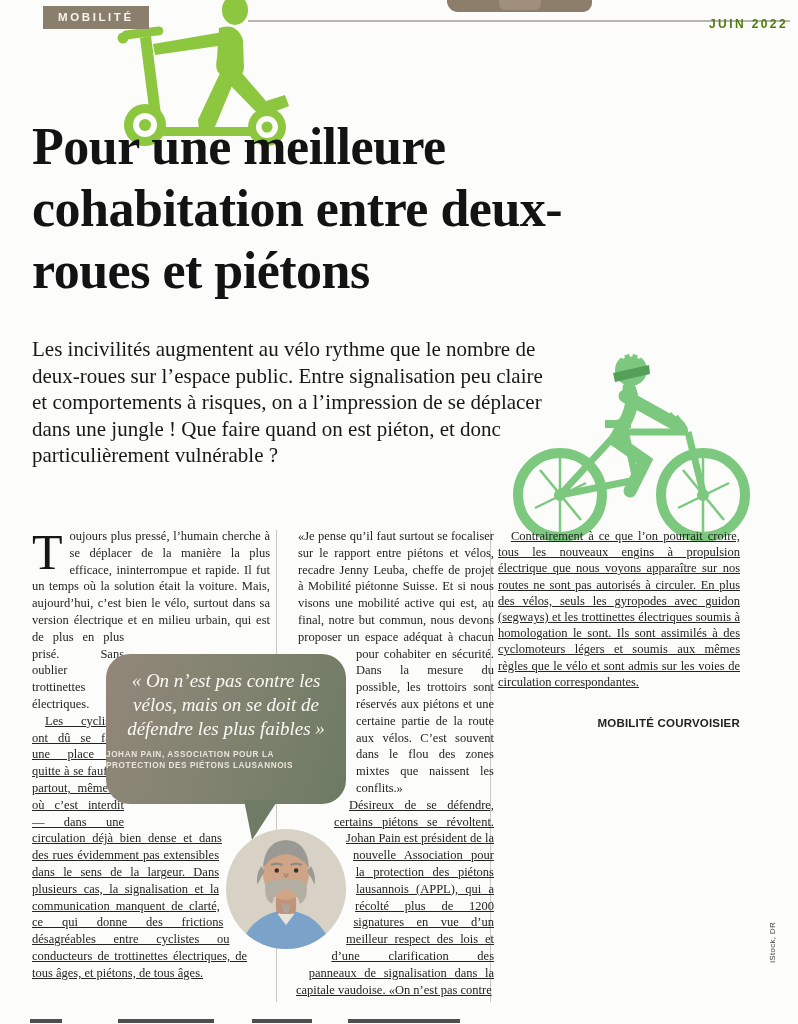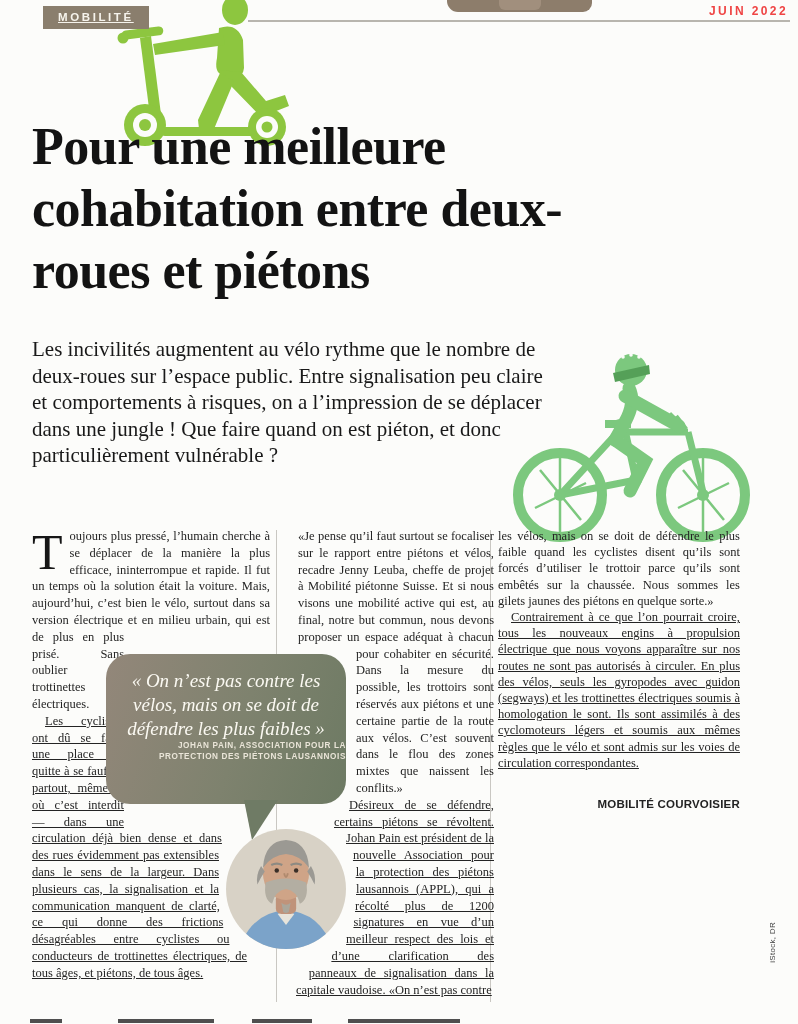--- a/index.html
+++ b/index.html
@@ -1,22 +1,22 @@
 <!DOCTYPE html>
 <html lang="fr"><head>
 <meta charset="utf-8">
 <style>
   html,body{margin:0;padding:0;background:#ffffff;}
   .page{position:relative;width:798px;height:1024px;background:#fcfcfa;overflow:hidden;
         font-family:"Liberation Serif",serif;}
   
   .top-rule{position:absolute;left:248px;top:20px;width:542px;height:1.5px;background:#b8b5ae;z-index:1;}
   .section-tag{position:absolute;left:43px;top:6px;padding:6px 15px 5px;background:#8a7e6d;
-        color:#f6f3ec;font:700 11.5px/1 "Liberation Sans",sans-serif;letter-spacing:2.6px;z-index:3;text-decoration:underline;}
-  .issue-date{position:absolute;top:5px;right:10px;color:#ef4444;
+        color:#f6f3ec;font:700 11.5px/1 "Liberation Sans",sans-serif;letter-spacing:2.6px;z-index:3;}
+  .issue-date{position:absolute;top:18px;right:10px;color:#4d7c0f;
         font:700 12px/1 "Liberation Sans",sans-serif;letter-spacing:2.4px;z-index:3;}
   .scan-blob{position:absolute;left:447px;top:0;width:145px;height:12px;background:#8d7d6b;
         border-radius:0 0 9px 11px;z-index:2;}
   .scan-blob:after{content:"";position:absolute;left:52px;top:0;width:42px;height:10px;
         background:#a18f7d;border-radius:0 0 6px 6px;}
   
   .scooter-illo{position:absolute;left:115px;top:-2px;width:200px;height:150px;z-index:2;}
   .cyclist-illo{position:absolute;left:503px;top:340px;width:265px;height:208px;z-index:2;}
   
   .headline{position:absolute;left:32px;top:116px;width:630px;margin:0;color:#131313;
@@ -39,21 +39,21 @@
   .c2spacer{float:left;width:74px;height:450px;
         shape-outside:polygon(2px 0,2px 126px,60px 126px,60px 260px,20px 268px,40px 282px,30px 300px,45px 310px,56px 330px,60px 355px,58px 385px,48px 408px,30px 425px,8px 440px,0 445px,0 0);}
   .subhead{margin:9px 0 4px;color:#111;font:700 13px/16px "Liberation Sans",sans-serif;text-align:left;}
   .byline{margin-top:26px;text-align:right;color:#222;
         font:700 11.5px/14px "Liberation Sans",sans-serif;letter-spacing:0.2px;}
   
   .bubble{position:absolute;left:106px;top:654px;width:240px;height:150px;border-radius:24px;
         background:linear-gradient(108deg,#93877a 0%,#7e826e 55%,#6d7a63 100%);z-index:5;}
   .bubble .quote{margin:15px 8px 0;color:#fbf9f2;text-align:center;white-space:pre-line;
         font:italic 400 19px/24px "Liberation Serif",serif;}
-  .bubble .attribution{margin-top:0;color:#eae5d8;text-align:right;white-space:pre-line;
+  .bubble .attribution{margin-top:9px;color:#eae5d8;text-align:left;white-space:pre-line;
         font:700 8.2px/10.5px "Liberation Sans",sans-serif;letter-spacing:0.6px;}
   .bubble .tail{position:absolute;left:138px;bottom:-36px;width:0;height:0;
         border-top:40px solid #6f7b65;border-left:8px solid transparent;border-right:26px solid transparent;}
   
   .portrait{position:absolute;left:226px;top:829px;width:120px;height:120px;border-radius:50%;
         overflow:hidden;z-index:6;}
   
   .photo-credit{position:absolute;left:768px;top:922px;color:#444;writing-mode:vertical-rl;
         transform:rotate(180deg);font:400 8px/10px "Liberation Sans",sans-serif;letter-spacing:0.3px;z-index:2;}
   .edge-mark{position:absolute;top:1019px;height:4px;background:#4f4f4f;z-index:2;}
@@ -132,21 +132,20 @@
     <p class="ind">Les cyclistes ont dû se faire une place — quitte à se faufiler partout, même là où c’est interdit — dans une circulation déjà bien dense et dans des rues évidemment pas extensibles dans le sens de la largeur. Dans plusieurs cas, la signalisation et la communication manquent de clarté, ce qui donne des frictions désagréables entre cyclistes ou conducteurs de trottinettes électriques, de tous âges, et piétons, de tous âges.</p>
   </div>
 
   <div class="col col2">
     <span class="c2spacer"></span>
     <p>«Je pense qu’il faut surtout se focaliser sur le rapport entre piétons et vélos, recadre Jenny Leuba, cheffe de projet à Mobilité piétonne Suisse. Et si nous visons une mobilité active qui est, au final, notre but commun, nous devons proposer un espace adéquat à chacun pour cohabiter en sécurité. Dans la mesure du possible, les trottoirs sont réservés aux piétons et une certaine partie de la route aux vélos. C’est souvent dans le flou des zones mixtes que naissent les conflits.»</p>
     <p class="ind">Désireux de se défendre, certains piétons se révoltent. Johan Pain est président de la nouvelle Association pour la protection des piétons lausannois (APPL), qui a récolté plus de 1200 signatures en vue d’un meilleur respect des lois et d’une clarification des panneaux de signalisation dans la capitale vaudoise. «On n’est pas contre</p>
   </div>
 
   <div class="col col3">
-    <p>les vélos, mais on se doit de défendre le plus faible quand les cyclistes disent qu’ils sont forcés d’utiliser le trottoir parce qu’ils sont embêtés sur la chaussée. Nous sommes les gilets jaunes des piétons en quelque sorte.»</p>
     <p class="ind">Contrairement à ce que l’on pourrait croire, tous les nouveaux engins à propulsion électrique que nous voyons apparaître sur nos routes ne sont pas autorisés à circuler. En plus des vélos, seuls les gyropodes avec guidon (segways) et les trottinettes électriques soumis à homologation le sont. Ils sont assimilés à des cyclomoteurs légers et soumis aux mêmes règles que le vélo et sont admis sur les voies de circulation correspondantes.</p>
     <div class="byline">MOBILITÉ COURVOISIER</div>
   </div>
 
   <div class="bubble">
     <div class="quote">« On n’est pas contre les
 vélos, mais on se doit de
 défendre les plus faibles »</div>
     <div class="attribution">JOHAN PAIN, ASSOCIATION POUR LA
 PROTECTION DES PIÉTONS LAUSANNOIS</div>

